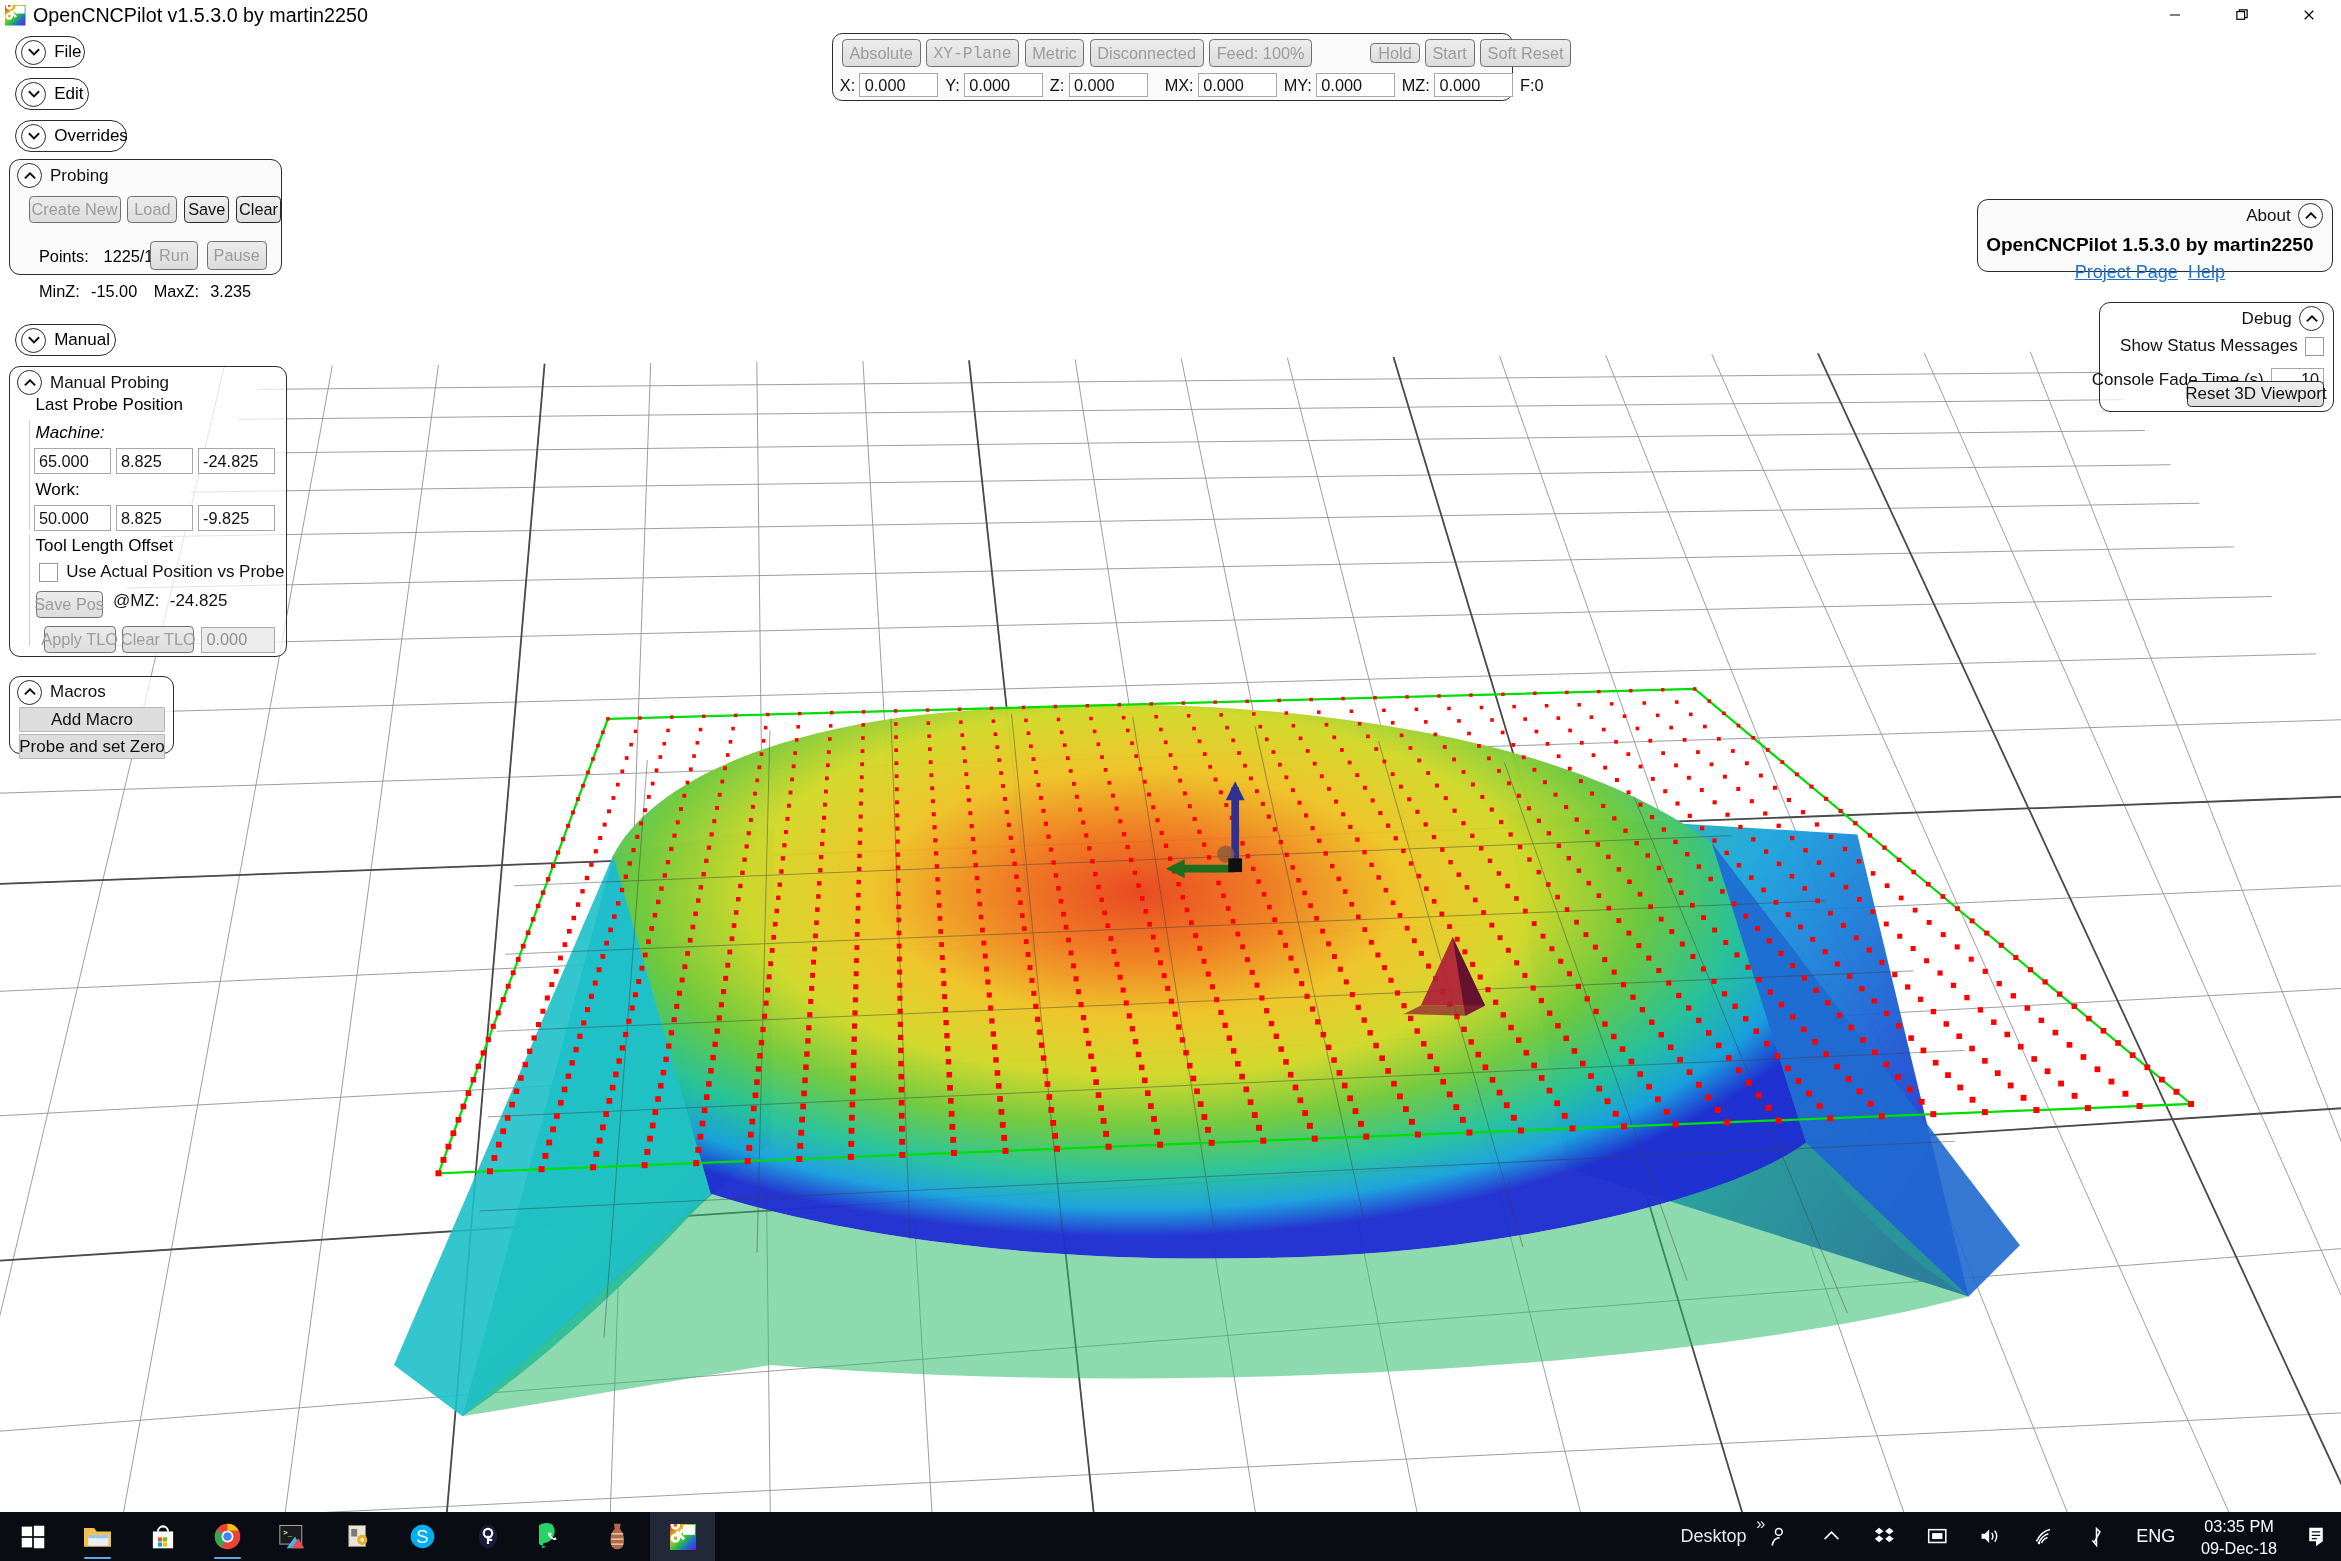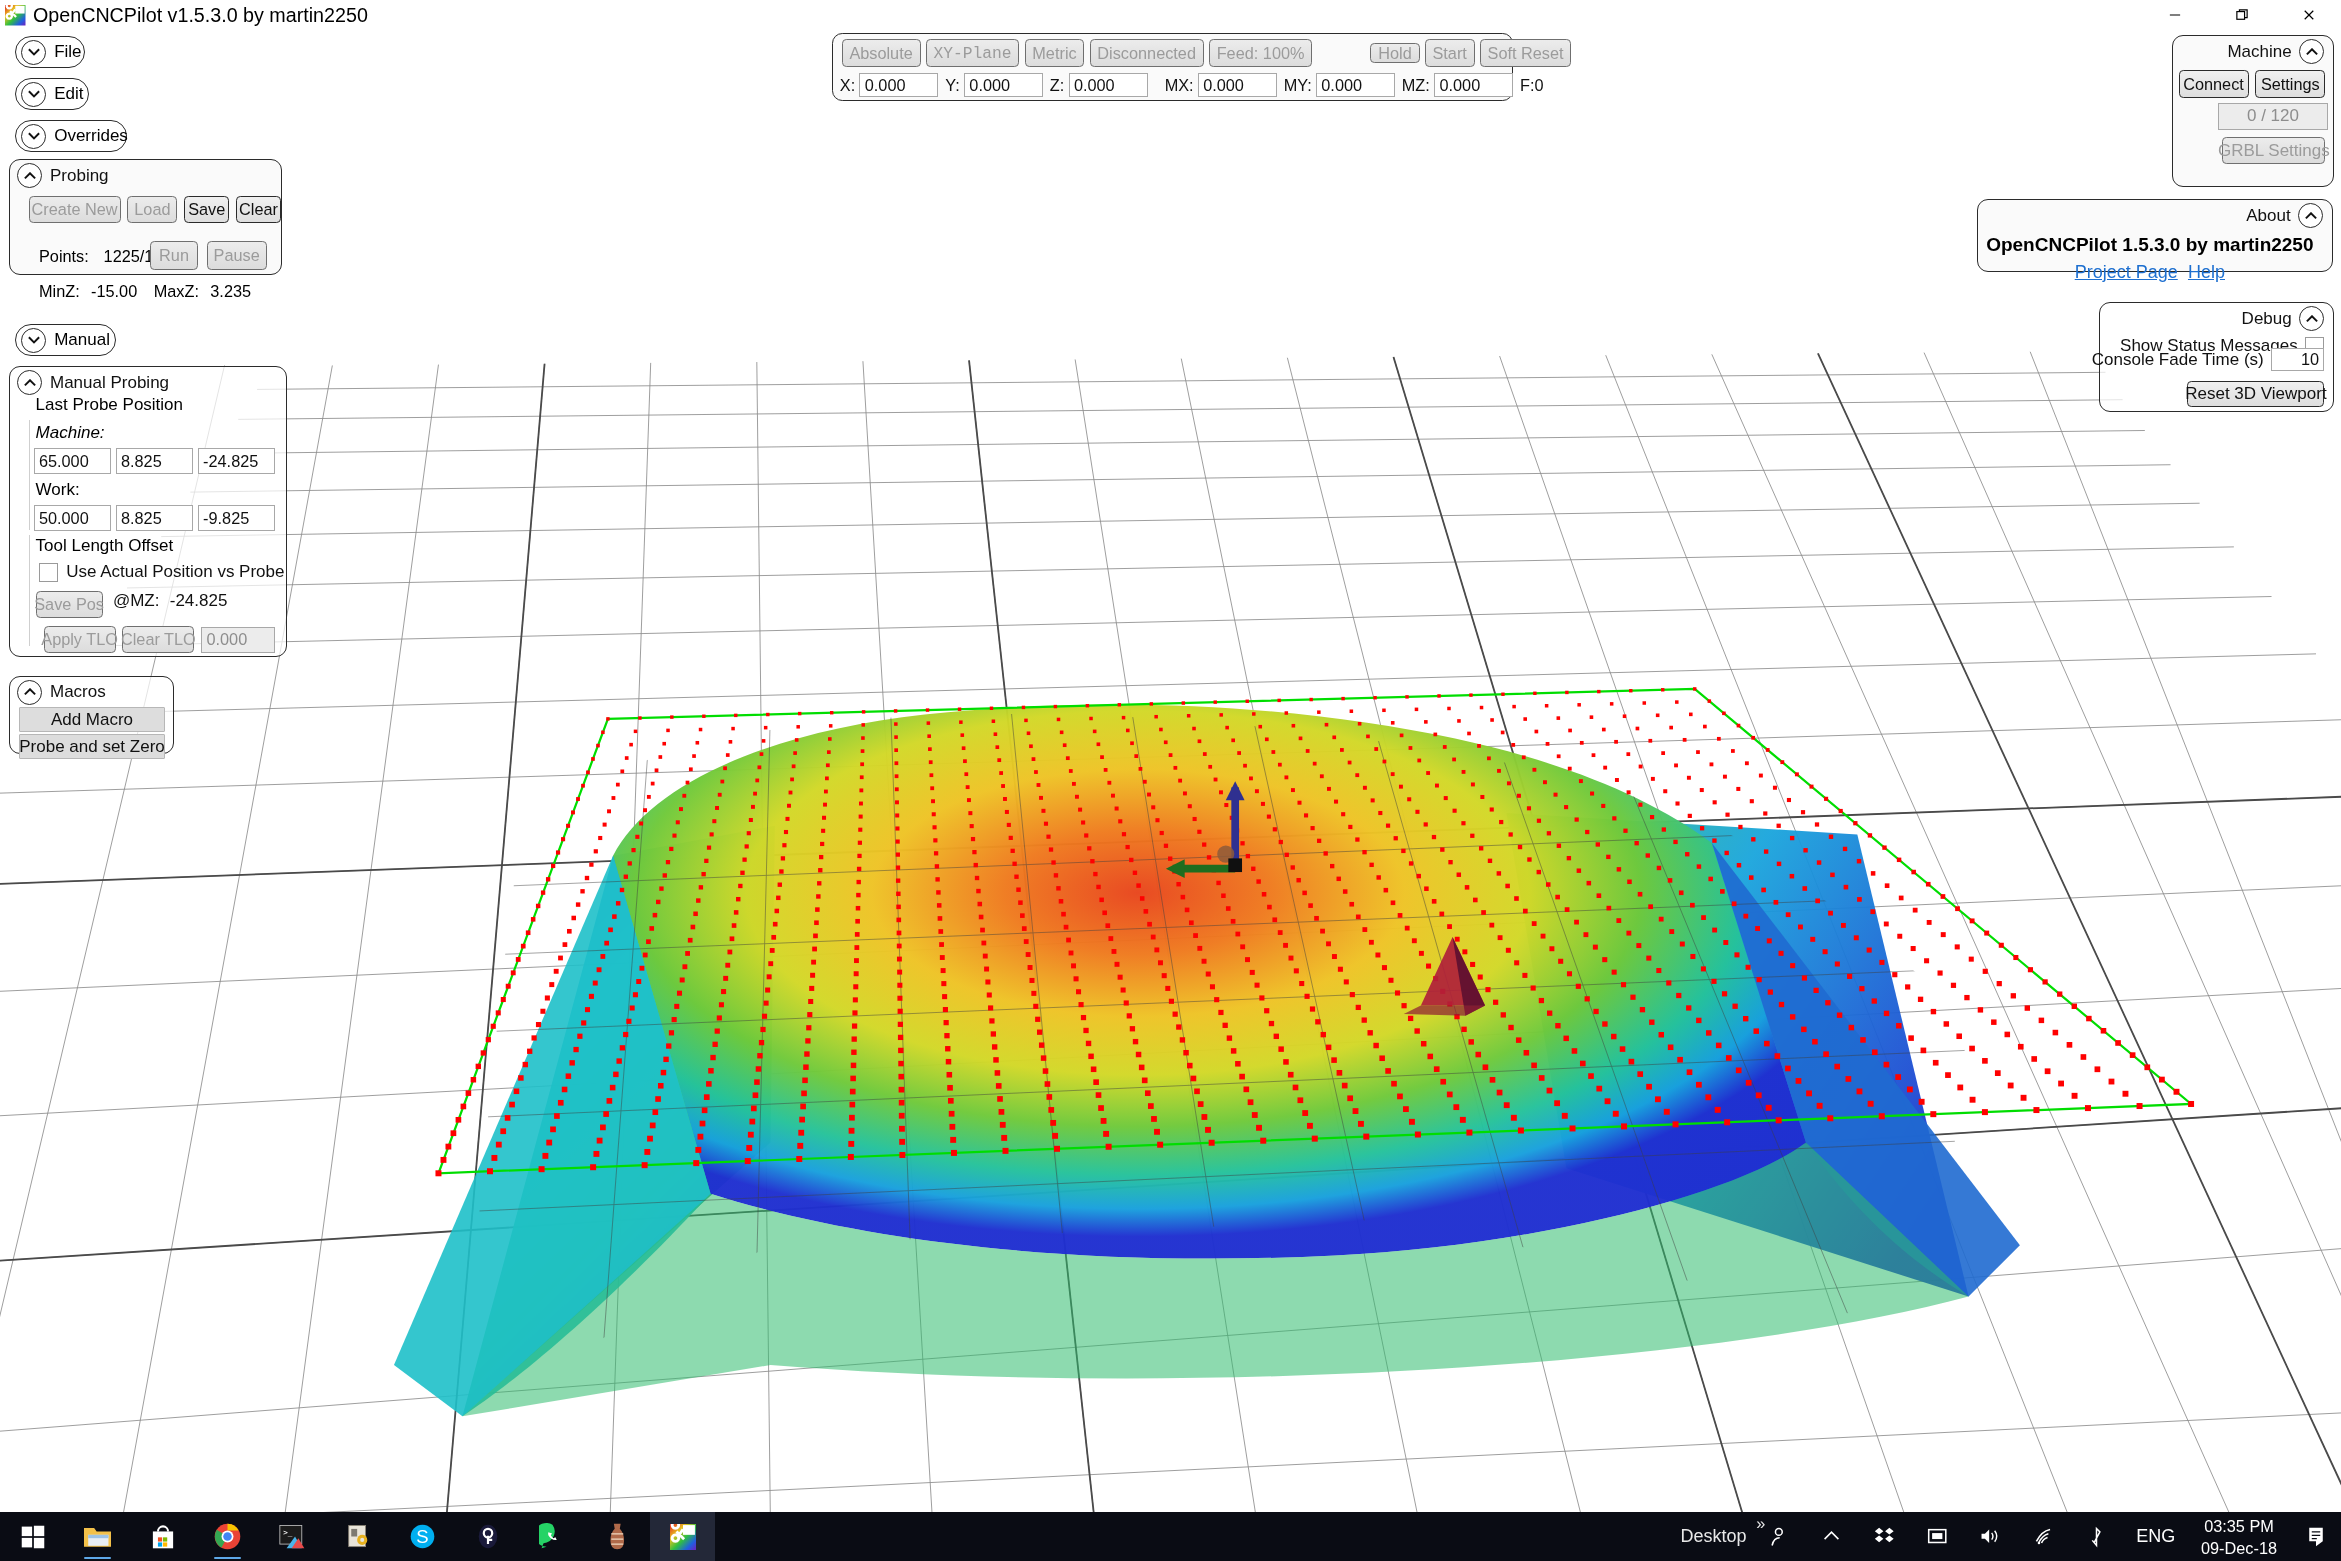--- a/index.html
+++ b/index.html
@@ -1686,36 +1686,20 @@
       <span class="lbl" style="margin-left:17px;">MX:</span>
       <div class="field">0.000</div>
       <span class="lbl">MY:</span>
       <div class="field">0.000</div>
       <span class="lbl">MZ:</span>
       <div class="field">0.000</div>
       <span class="lbl">F:0</span>
     </div>
   </div>
 
-  <div class="panel" id="machine-panel">
-    <div class="hdr right">
-      <span>Machine</span>
-      <span class="circ">
-        <svg width="12" height="7.7" viewBox="0 0 14 9">
-            <path d="M1 7.5 L7 1.5 L13 7.5" fill="none" stroke="#111" stroke-width="2.3"></path>
-          </svg>
-      </span>
-    </div>
-    <div class="r1">
-      <div class="btn" style="width:70px;height:28px;">Connect</div>
-      <div class="btn" style="width:70px;height:28px;">Settings</div>
-    </div>
-    <div class="field ro prog">0 / 120</div>
-    <div class="btn dis grbl">GRBL Settings</div>
-  </div>
 
   <div class="panel" id="about-panel">
     <div class="hdr right">
       <span>About</span>
       <span class="circ">
         <svg width="12" height="7.7" viewBox="0 0 14 9">
             <path d="M1 7.5 L7 1.5 L13 7.5" fill="none" stroke="#111" stroke-width="2.3"></path>
           </svg>
       </span>
     </div>
@@ -1732,21 +1716,21 @@
       <span class="circ">
         <svg width="12" height="7.7" viewBox="0 0 14 9">
             <path d="M1 7.5 L7 1.5 L13 7.5" fill="none" stroke="#111" stroke-width="2.3"></path>
           </svg>
       </span>
     </div>
     <div class="drow" style="top:33px;">
       <span class="lbl">Show Status Messages</span>
       <span class="chk"></span>
     </div>
-    <div class="drow" style="top:45px;margin-left:43px;">
+    <div class="drow" style="top:65px;margin-left:43px;">
       <span class="lbl">Console Fade Time (s)</span>
       <span class="field rt num">10</span>
     </div>
     <div class="btn reset">Reset 3D Viewport</div>
   </div>
 
   <div class="taskbar">
     <div class="tb-item">
       <svg width="26" height="26" viewBox="0 0 30 30">
         <rect x="2" y="3" width="12" height="11" fill="#fff"></rect>

